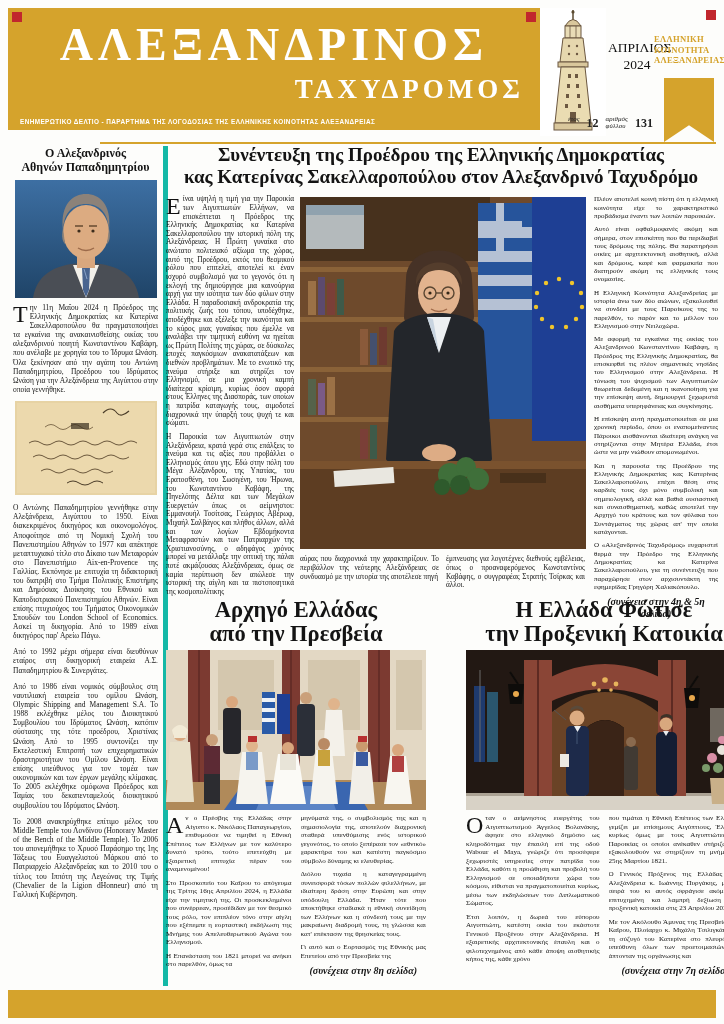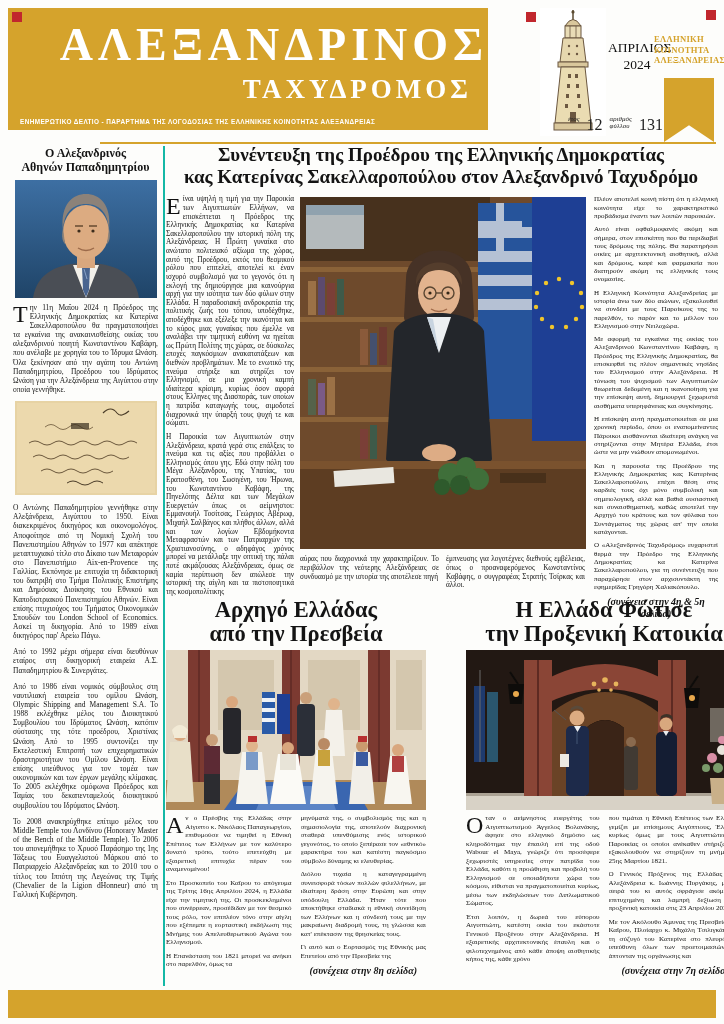--- a/index.html
+++ b/index.html
@@ -1,41 +1,41 @@
 <!DOCTYPE html>
 <html lang="el"><head>
 <meta charset="utf-8">
 <style>
   html,body{margin:0;padding:0;background:#9a9a9a;}
   .page{position:relative;width:724px;height:1024px;background:#fdfdfb;overflow:hidden;
         font-family:"Liberation Serif","DejaVu Serif",serif;color:#141414;}
   
   .masthead{position:absolute;left:8px;top:8px;width:708px;height:128px;}
-  .mh-gold{position:absolute;left:0;top:0;width:480px;height:122px;background:#d5a32c;}
+  .mh-gold{position:absolute;left:0;top:0;width:532px;height:122px;background:#d5a32c;}
   .mh-title{position:absolute;left:8px;top:14px;width:516px;text-align:center;
             font-size:46px;font-weight:bold;color:#fff;letter-spacing:5px;line-height:1;}
   .mh-title2{position:absolute;right:16px;top:68px;font-size:27px;font-weight:bold;
              color:#fff;letter-spacing:4px;line-height:1;}
   .mh-tagline{position:absolute;left:12px;bottom:5px;font-size:6.4px;color:#fff;
               letter-spacing:.4px;font-family:"Liberation Sans","DejaVu Sans",sans-serif;font-weight:bold;}
   .red-sq{position:absolute;width:10px;height:10px;background:#c1272d;}
   .mh-lh{position:absolute;left:532px;top:0;width:66px;height:128px;background:#fff;text-align:center;}
   .mh-date{position:absolute;left:600px;top:32px;width:58px;text-align:center;font-size:13.5px;line-height:1.25;color:#111;}
   .mh-issue{position:absolute;left:560px;top:108px;width:140px;display:flex;align-items:flex-start;gap:7px;color:#222;}
   .mh-issue .lab{font-size:7px;font-style:italic;line-height:1.05;display:inline-block;}
-  .mh-issue .val{font-size:16px;}
+  .mh-issue .val{font-size:12px;font-weight:bold;}
   .mh-corner{position:absolute;left:646px;top:0;width:62px;height:138px;}
   .mh-comm{position:absolute;left:0;top:26px;width:62px;font-size:8.6px;font-weight:bold;
            color:#d5a32c;line-height:1.25;letter-spacing:.3px;}
   .mh-ribbon{position:absolute;right:2px;top:70px;width:50px;height:64px;background:#d5a32c;
              clip-path:polygon(0 0,100% 0,100% 100%,50% 74%,0 100%);}
   .mh-rule{position:absolute;left:100px;top:142px;width:616px;height:2px;background:#d5a32c;}
   
   .sidebar{position:absolute;left:10px;top:146px;width:151px;height:840px;overflow:hidden;
-           border-right:2px solid #14b8a6;padding-right:2px;}
+           border-right:5px solid #14b8a6;padding-right:2px;}
   .sb-title{font-size:12px;font-weight:bold;text-align:center;line-height:1.2;margin:0 0 5px;}
   .sb-photo{display:block;margin:0 auto 5px;}
   .sb-note{display:block;margin:3px auto 8px;}
   .sb-p{font-size:7.5px;line-height:1.22;text-align:justify;margin:0 3px 7px;}
   .dc{float:left;font-size:24px;line-height:20px;padding:1px 2px 0 0;font-weight:400;}
   
   .main{position:absolute;left:166px;top:144px;width:550px;}
   .headline{margin:0 0 5px;text-align:center;font-size:19px;font-weight:bold;line-height:1.17;}
   .article-row{position:relative;height:456px;}
   .newscol{position:absolute;font-size:7.3px;line-height:1.18;text-align:justify;overflow:hidden;color:#101010;}

